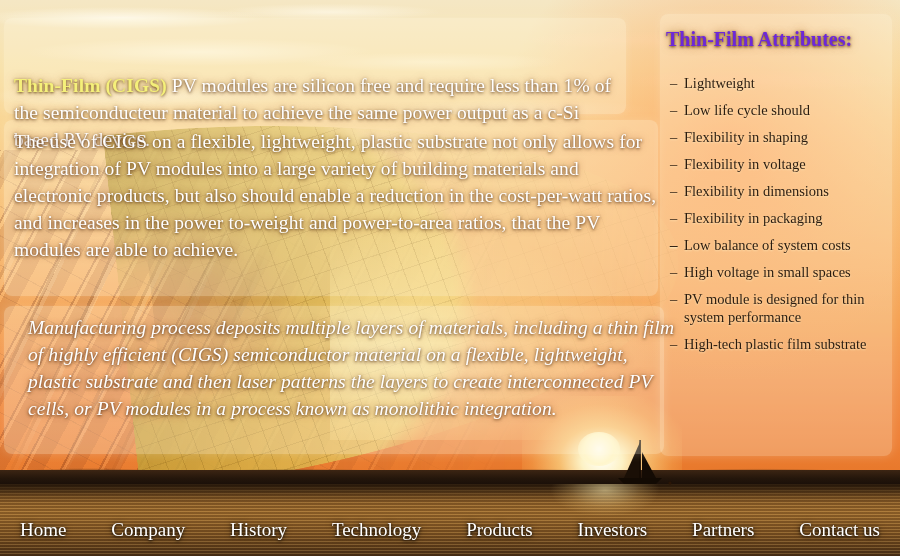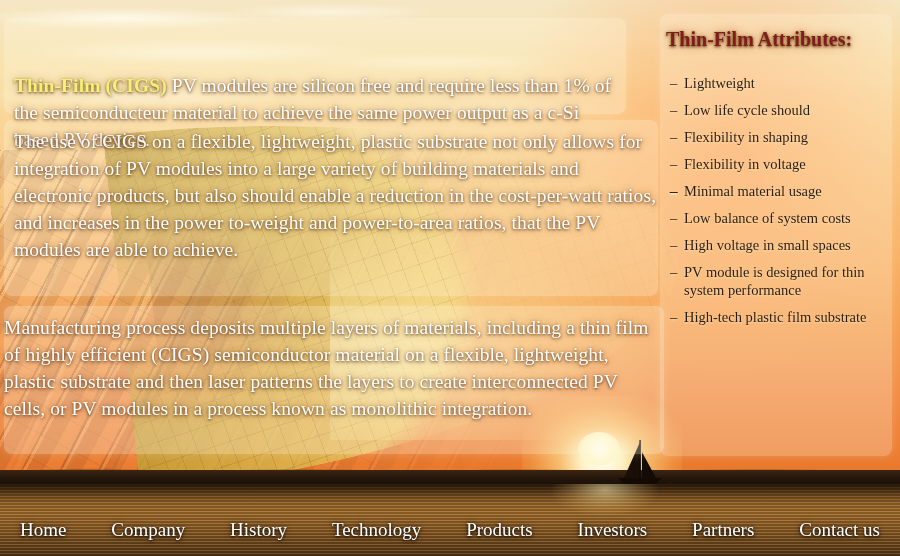--- a/index.html
+++ b/index.html
@@ -161,33 +161,33 @@
     position:absolute;
     color:#ffffff;
     font-size:19.5px;
     line-height:27px;
     letter-spacing:.1px;
     text-shadow:0 1px 3px rgba(70,35,10,.85), 0 0 7px rgba(120,60,20,.55);
     white-space:pre-wrap;
   }
   .p1{left:14px; top:32px;  width:612px;margin-top:40px;}
   .p2{left:14px; top:128px; width:646px;}
-  .p3{left:4px; top:314px; width:650px;}
+  .p3{left:28px; top:314px; width:650px;font-style:italic;}
 
   .title-cigs{
     color:#f5f07a;
     font-weight:bold;
     text-shadow:0 1px 3px rgba(90,55,5,.9), 0 0 8px rgba(150,100,20,.6);
   }
   .sc{font-variant:small-caps;}
 
   
   .attr-title{
     position:absolute;left:666px;top:28px;width:226px;
-    font-size:20px;font-weight:bold;color:#7f1d1d;
+    font-size:20px;font-weight:bold;color:#6d28d9;
     text-shadow:0 1px 3px rgba(90,45,5,.95), 0 0 8px rgba(160,95,15,.7);
     white-space:nowrap;
   }
   .attr-list{
     position:absolute;left:670px;top:74px;width:220px;
     list-style:none;margin:0;padding:0;
   }
   .attr-list li{
     position:relative;
     font-size:14.5px;
@@ -262,25 +262,25 @@
   <div class="para p2">The use of CIGS on a flexible, lightweight, plastic substrate not only allows for integration of PV modules into a large variety of building materials and electronic products, but also should enable a reduction in the cost-per-watt ratios, and increases in the power to-weight and power-to-area ratios, that the PV modules are able to achieve.</div>
 
   <div class="para p3">Manufacturing process deposits multiple layers of materials, including a thin film of highly efficient (CIGS) semiconductor material on a flexible, lightweight, plastic substrate and then laser patterns the layers to create interconnected PV cells, or PV modules in a process known as monolithic integration.</div>
 
   <div class="attr-title">Thin-Film Attributes:</div>
   <ul class="attr-list" id="attr-list">
       <li><span class="dash">–</span><span>Lightweight</span></li>
       <li><span class="dash">–</span><span>Low life cycle should</span></li>
       <li><span class="dash">–</span><span>Flexibility in shaping</span></li>
       <li><span class="dash">–</span><span>Flexibility in voltage</span></li>
+      <li><span class="dash">–</span><span>Flexibility in dimensions</span></li>
+      <li><span class="dash">–</span><span>Flexibility in packaging</span></li>
       <li><span class="dash">–</span></li>
       <li><span class="dash">–</span></li>
       <li><span class="dash">–</span></li>
-      <li><span class="dash">–</span></li>
-      <li><span class="dash">–</span><span>Minimal material usage</span></li>
       <li><span class="dash">–</span><span>Low balance of system costs</span></li>
       <li><span class="dash">–</span><span>High voltage in small spaces</span></li>
       <li><span class="dash">–</span><span>PV module is designed for thin system performance</span></li>
       <li><span class="dash">–</span><span>High-tech plastic film substrate</span></li>
     </ul>
 
   <nav class="navbar" id="navbar">
       <a class="navlink">Home</a>
       <a class="navlink">Company</a>
       <a class="navlink">History</a>

